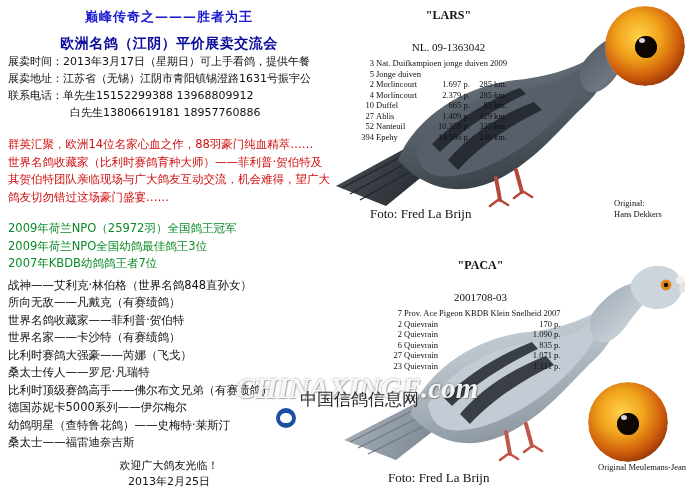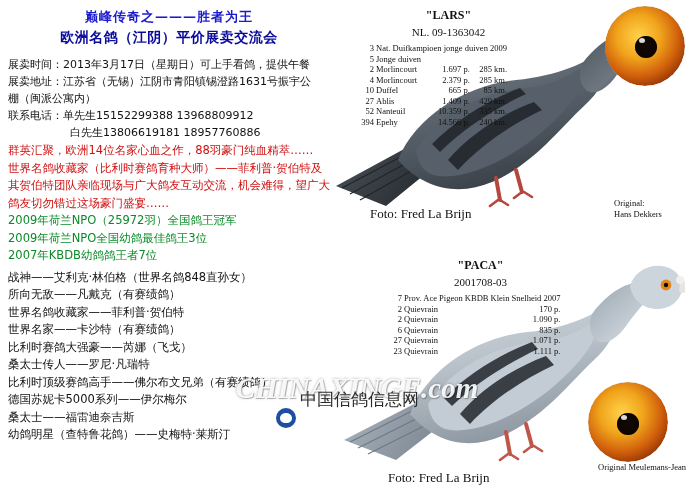--- a/index.html
+++ b/index.html
@@ -14,50 +14,50 @@
   
   .left{
     position:absolute;left:8px;top:6px;width:322px;height:488px;
   }
   .title-main{
     font-size:13px;font-weight:bold;color:#1a1ad0;text-align:center;
     letter-spacing:1px;margin-top:2px;
   }
   .title-sub{
     font-size:14px;font-weight:bold;color:#0b0b9b;text-align:center;
-    margin-top:3px;letter-spacing:0.5px;
+    margin-top:9px;letter-spacing:0.5px;
   }
   .info{
-    margin-top:9px;font-size:11px;color:#111;line-height:17px;
+    font-size:11px;color:#111;line-height:17px;
   }
   .info .row{white-space:nowrap;}
   .red-block{
-    margin-top:1px;font-size:11.5px;color:#d01010;line-height:17.5px;
+    margin-top:15px;font-size:11.5px;color:#d01010;line-height:17.5px;
   }
   .green-block{
-    margin-top:0;font-size:11.5px;color:#0a8a28;line-height:17.5px;
+    margin-top:14px;font-size:11.5px;color:#0a8a28;line-height:17.5px;
   }
   .black-block{
     margin-top:4px;font-size:11.5px;color:#111;line-height:17.5px;
   }
   .footer{
     position:absolute;left:0;bottom:4px;width:322px;text-align:center;
     font-size:11px;color:#111;line-height:16px;
   }
 
   
   .right{position:absolute;left:330px;top:0;width:370px;height:500px;}
 
   .ped-name{
     font-family:"Liberation Serif","DejaVu Serif",serif;
     font-weight:bold;font-size:12px;color:#111;text-align:center;
   }
   .ped-ring{
     font-family:"Liberation Serif","DejaVu Serif",serif;
-    font-size:11px;color:#111;text-align:center;margin-top:3px;
+    font-size:11px;color:#111;text-align:center;margin-top:18px;
   }
   .res-table{
     font-family:"Liberation Serif","DejaVu Serif",serif;
     font-size:8.5px;color:#111;border-collapse:collapse;
   }
   .res-table td{padding:0 2px 0 0;line-height:10.5px;white-space:nowrap;}
   .res-table td.pos{text-align:right;width:22px;}
   .res-table td.place{text-align:left;}
   .res-table td.km{text-align:right;}
 
@@ -119,21 +119,20 @@
 <div class="page">
 
   <div class="left">
 
     <div class="title-main">巅峰传奇之———胜者为王</div>
     <div class="title-sub">欧洲名鸽（江阴）平价展卖交流会</div>
 
     <div class="info">
       <div class="row">展卖时间：2013年3月17日（星期日）可上手看鸽，提供午餐</div>
       <div class="row">展卖地址：江苏省（无锡）江阴市青阳镇锡澄路1631号振宇公</div>
-      <div class="row">棚（闽派公寓内）</div>
       <div class="row">联系电话：单先生15152299388  13968809912</div>
       <div class="row" style="text-indent:62px">白先生13806619181  18957760886</div>
     </div>
 
     <div class="red-block">
       <div>群英汇聚，欧洲14位名家心血之作，88羽豪门纯血精萃……</div>
       <div>世界名鸽收藏家（比利时赛鸽育种大师）——菲利普·贺伯特及</div>
       <div>其贺伯特团队亲临现场与广大鸽友互动交流，机会难得，望广大</div>
       <div>鸽友切勿错过这场豪门盛宴……</div>
     </div>
@@ -146,24 +145,28 @@
 
     <div class="black-block">
       <div>战神——艾利克·林伯格（世界名鸽848直孙女）</div>
       <div>所向无敌——凡戴克（有赛绩鸽）</div>
       <div>世界名鸽收藏家——菲利普·贺伯特</div>
       <div>世界名家——卡沙特（有赛绩鸽）</div>
       <div>比利时赛鸽大强豪——芮娜（飞戈）</div>
       <div>桑太士传人——罗尼·凡瑞特</div>
       <div>比利时顶级赛鸽高手——佛尔布文兄弟（有赛绩鸽）</div>
       <div>德国苏妮卡5000系列——伊尔梅尔</div>
+      <div>幼鸽明星（查特鲁花鸽）——史梅特·莱斯汀</div>
       <div>桑太士——福雷迪奈吉斯</div>
-      <div>幼鸽明星（查特鲁花鸽）——史梅特·莱斯汀</div>
-    </div>
-
+    </div>
+
+    <div class="footer">
+      <div>欢迎广大鸽友光临！</div>
+      <div>2013年2月25日</div>
+    </div>
   </div>
 
   <div class="right">
 
     <div class="pigeon" style="left:-10px;top:10px;">
       <svg width="360" height="230" viewBox="0 0 360 230">
         <defs>
           <linearGradient id="bodyG1" x1="0" y1="0" x2="0.4" y2="1">
             <stop offset="0%" stop-color="#7c8690"></stop>
             <stop offset="45%" stop-color="#5d666f"></stop>

